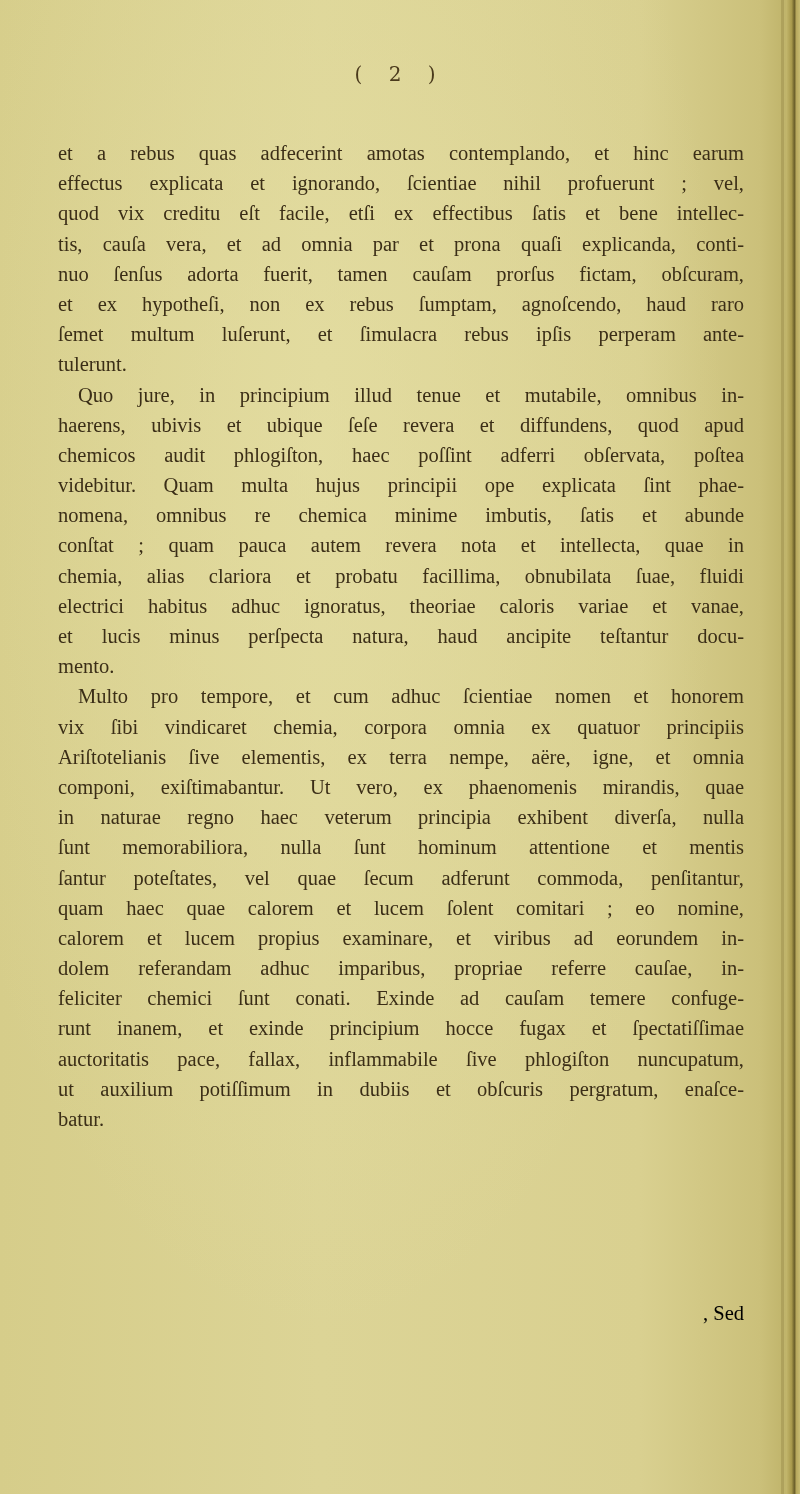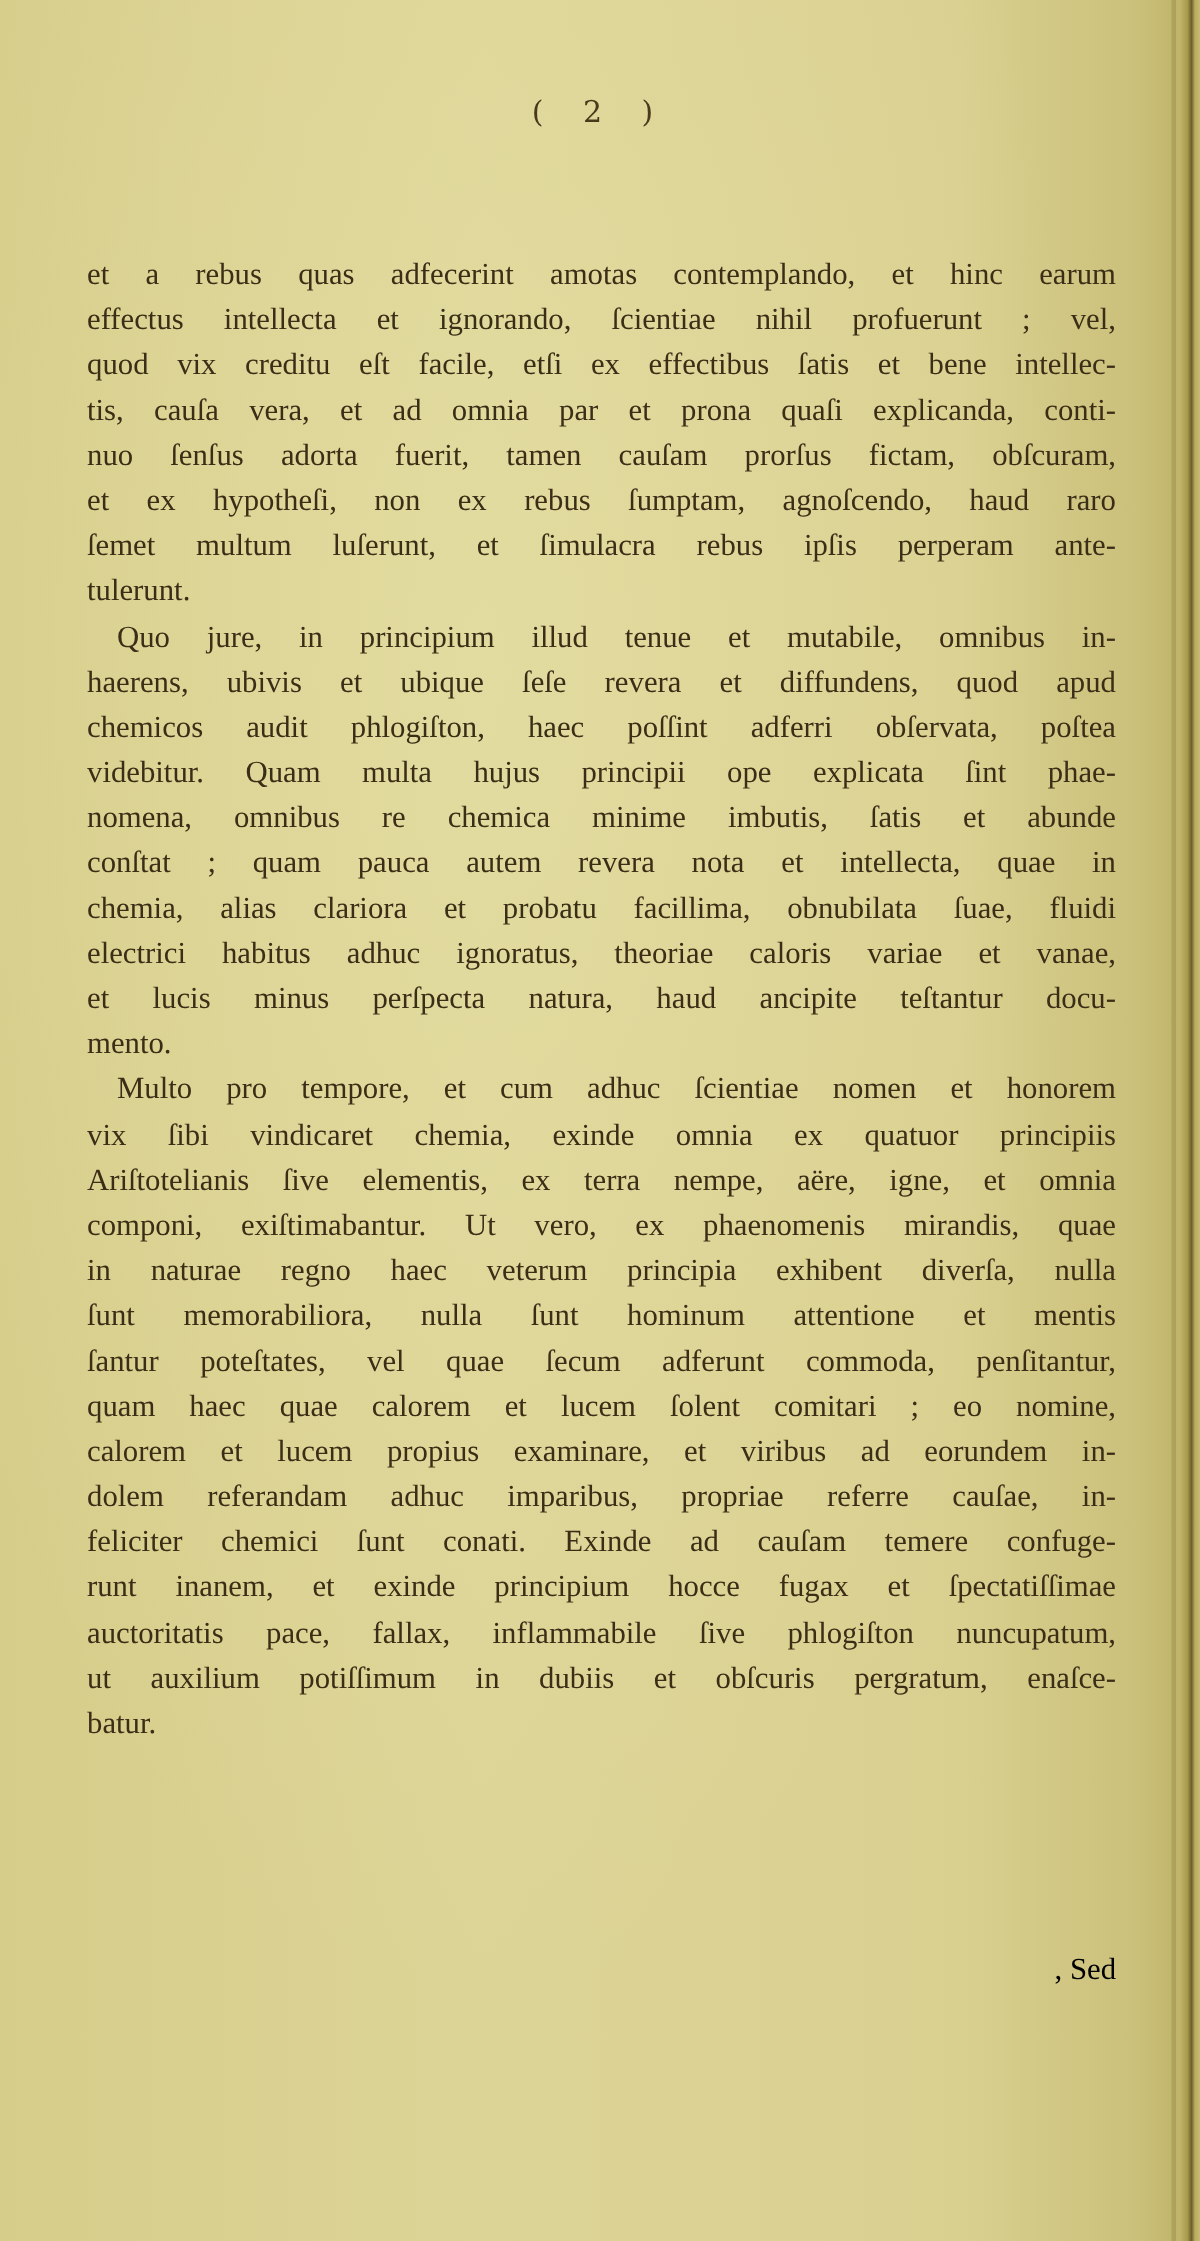--- a/index.html
+++ b/index.html
@@ -23,21 +23,21 @@
     position: absolute; top: 0; right: 16px; width: 3px; height: 1494px;
     background: rgba(120,105,45,0.25);
   }
   .folio {
     position: absolute; top: 62px; left: 0; width: 800px; text-align: center;
     font-size: 20px; color: #4a3a1c; letter-spacing: 10px;
   }
   .text {
     position: absolute; left: 58px; top: 138px; width: 686px;
     font-family: "Liberation Serif", "DejaVu Serif", serif;
-    font-size: 20.5px; line-height: 30.2px; color: #3b2e17; margin-top: 30px;
+    font-size: 20.5px; line-height: 30.2px; color: #3b2e17;
   }
   .line {
     display: block; white-space: nowrap;
     text-align: justify; text-align-last: justify;
     height: 30.2px;
   }
   .line.last { text-align-last: left; }
   .line.indent { padding-left: 20px; }
   .catch {
     position: absolute; left: 58px; top: 1302px; width: 686px;
@@ -50,41 +50,41 @@
 
 <div class="page"></div>
 <div class="edge2"></div>
 <div class="edge"></div>
 
 <div class="folio">( 2 )</div>
 
 <div class="text">
 
   <span class="line">et a rebus quas adfecerint amotas contemplando, et hinc earum</span>
-  <span class="line">effectus intellecta et ignorando, ſcientiae nihil profuerunt ; vel,</span>
+  <span class="line">effectus explicata et ignorando, ſcientiae nihil profuerunt ; vel,</span>
   <span class="line">quod vix creditu eſt facile, etſi ex effectibus ſatis et bene intellec-</span>
   <span class="line">tis, cauſa vera, et ad omnia par et prona quaſi explicanda, conti-</span>
   <span class="line">nuo ſenſus adorta fuerit, tamen cauſam prorſus fictam, obſcuram,</span>
   <span class="line">et ex hypotheſi, non ex rebus ſumptam, agnoſcendo, haud raro</span>
   <span class="line">ſemet multum luſerunt, et ſimulacra rebus ipſis perperam ante-</span>
   <span class="line last">tulerunt.</span>
 
   <span class="line indent">Quo jure, in principium illud tenue et mutabile, omnibus in-</span>
   <span class="line">haerens, ubivis et ubique ſeſe revera et diffundens, quod apud</span>
   <span class="line">chemicos audit phlogiſton, haec poſſint adferri obſervata, poſtea</span>
   <span class="line">videbitur. Quam multa hujus principii ope explicata ſint phae-</span>
   <span class="line">nomena, omnibus re chemica minime imbutis, ſatis et abunde</span>
   <span class="line">conſtat ; quam pauca autem revera nota et intellecta, quae in</span>
   <span class="line">chemia, alias clariora et probatu facillima, obnubilata ſuae, fluidi</span>
   <span class="line">electrici habitus adhuc ignoratus, theoriae caloris variae et vanae,</span>
   <span class="line">et lucis minus perſpecta natura, haud ancipite teſtantur docu-</span>
   <span class="line last">mento.</span>
 
   <span class="line indent">Multo pro tempore, et cum adhuc ſcientiae nomen et honorem</span>
-  <span class="line">vix ſibi vindicaret chemia, exinde omnia ex quatuor principiis</span>
+  <span class="line">vix ſibi vindicaret chemia, corpora omnia ex quatuor principiis</span>
   <span class="line">Ariſtotelianis ſive elementis, ex terra nempe, aëre, igne, et omnia</span>
   <span class="line">componi, exiſtimabantur. Ut vero, ex phaenomenis mirandis, quae</span>
   <span class="line">in naturae regno haec veterum principia exhibent diverſa, nulla</span>
   <span class="line">ſunt memorabiliora, nulla ſunt hominum attentione et mentis</span>
   <span class="line">ſantur poteſtates, vel quae ſecum adferunt commoda, penſitantur,</span>
   <span class="line">quam haec quae calorem et lucem ſolent comitari ; eo nomine,</span>
   <span class="line">calorem et lucem propius examinare, et viribus ad eorundem in-</span>
   <span class="line">dolem referandam adhuc imparibus, propriae referre cauſae, in-</span>
   <span class="line">feliciter chemici ſunt conati. Exinde ad cauſam temere confuge-</span>
   <span class="line">runt inanem, et exinde principium hocce fugax et ſpectatiſſimae</span>

